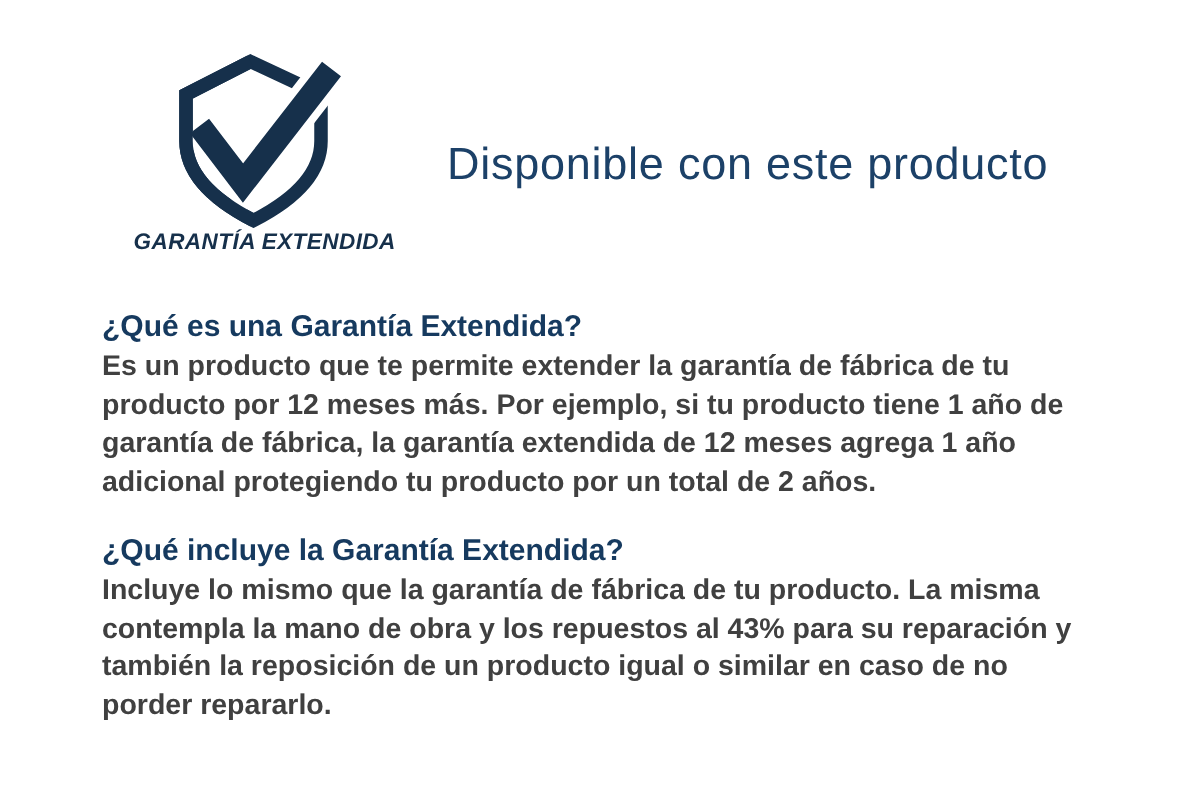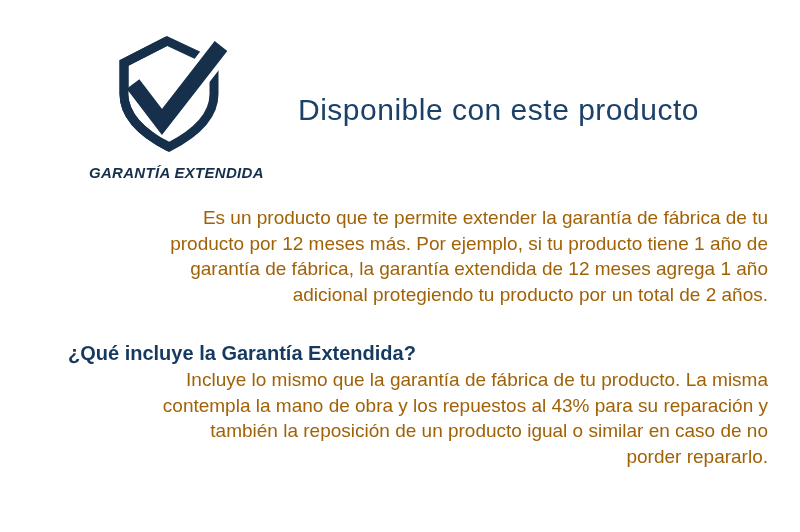--- a/index.html
+++ b/index.html
@@ -21,21 +21,21 @@
     left: 89px;
     top: 26px;
     width: 160px;
     height: 148px;
   }
   .logo svg {
     display: block;
     margin: 0 auto;
   }
   .logo-label {
-    margin-top: 12px;
+    margin-top: 1px;
     text-align: center;
     font-size: 15px;
     font-weight: bold;
     font-style: italic;
     letter-spacing: 0.3px;
     color: #16304b;
     white-space: nowrap;
   }
   
   .title {
@@ -60,27 +60,26 @@
     margin: 0;
     font-size: 20px;
     line-height: 27px;
     font-weight: bold;
     color: #163a5f;
   }
   .content p {
     margin: 0;
     font-size: 19px;
     line-height: 25.5px;
-    font-weight: 400;
-    color: #a16207;
+    font-weight: 700;
+    color: #404040;
     white-space: pre-line;
-    text-align: right;
   }
   .content section + section {
-    margin-top: 33px;
+    margin-top: 20px;
   }
 </style>
 </head>
 <body>
 
 <div class="canvas">
 
   <div class="logo">
     <svg width="135" height="126" viewBox="0 0 135 126" xmlns="http://www.w3.org/2000/svg">
 
@@ -92,20 +91,21 @@
 
       <polyline points="31,58 60,96 119,20" fill="none" stroke="#16304b" stroke-width="16" stroke-linejoin="miter"></polyline>
     </svg>
     <div class="logo-label">GARANTÍA EXTENDIDA</div>
   </div>
 
   <h1 class="title">Disponible con este producto</h1>
 
   <div class="content">
     <section>
+      <h2>¿Qué es una Garantía Extendida?</h2>
       <p>Es un producto que te permite extender la garantía de fábrica de tu
 producto por 12 meses más. Por ejemplo, si tu producto tiene 1 año de
 garantía de fábrica, la garantía extendida de 12 meses agrega 1 año
 adicional protegiendo tu producto por un total de 2 años.</p>
     </section>
     <section>
       <h2>¿Qué incluye la Garantía Extendida?</h2>
       <p>Incluye lo mismo que la garantía de fábrica de tu producto. La misma
 contempla la mano de obra y los repuestos al 43% para su reparación y
 también la reposición de un producto igual o similar en caso de no

